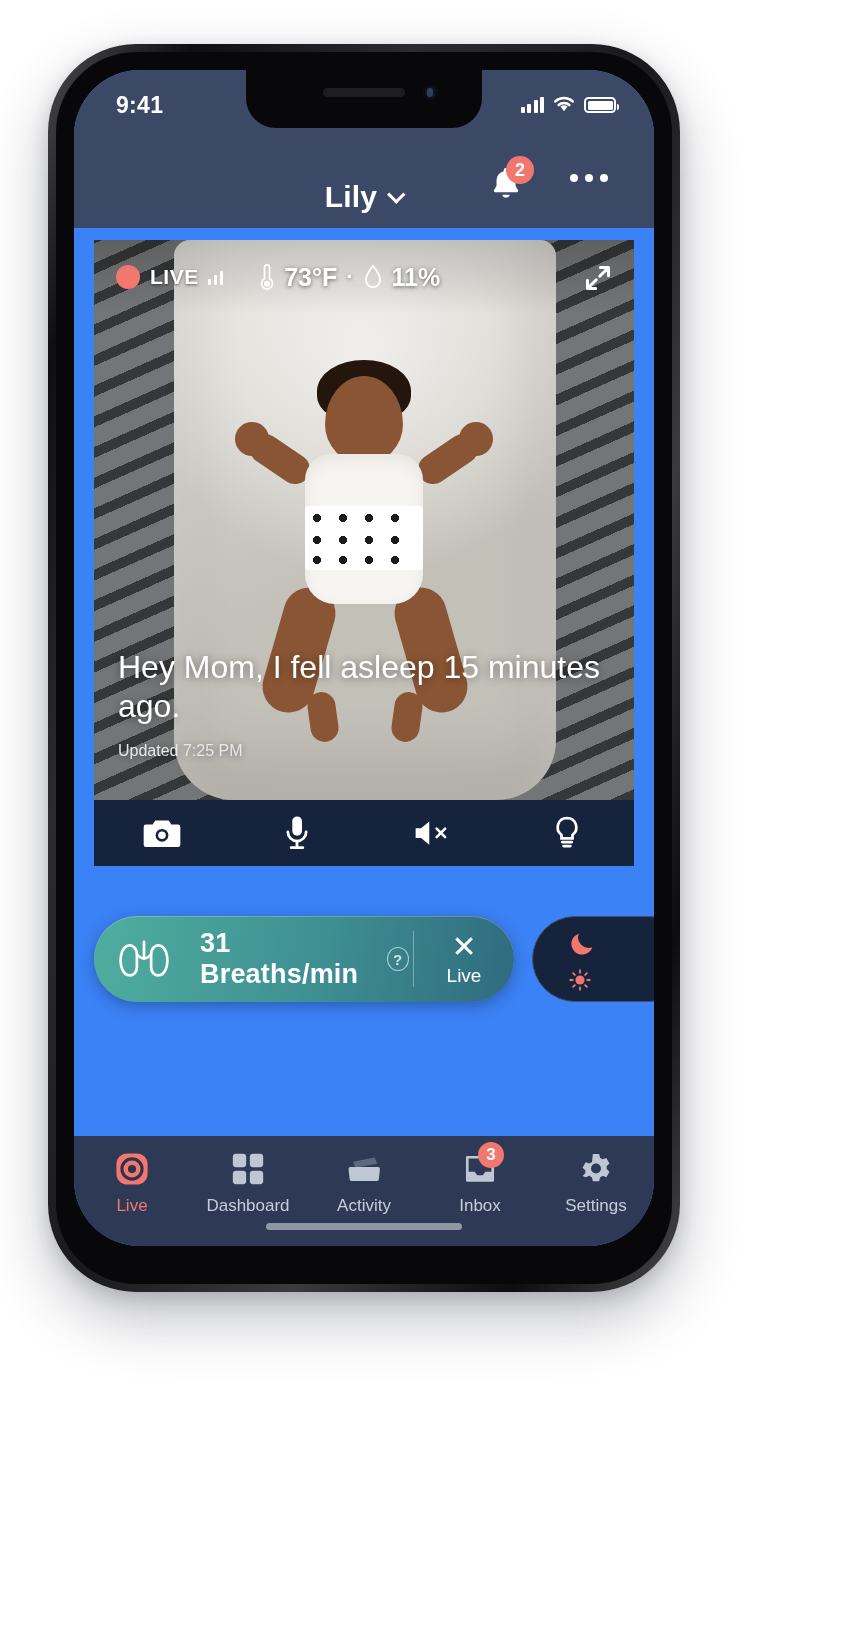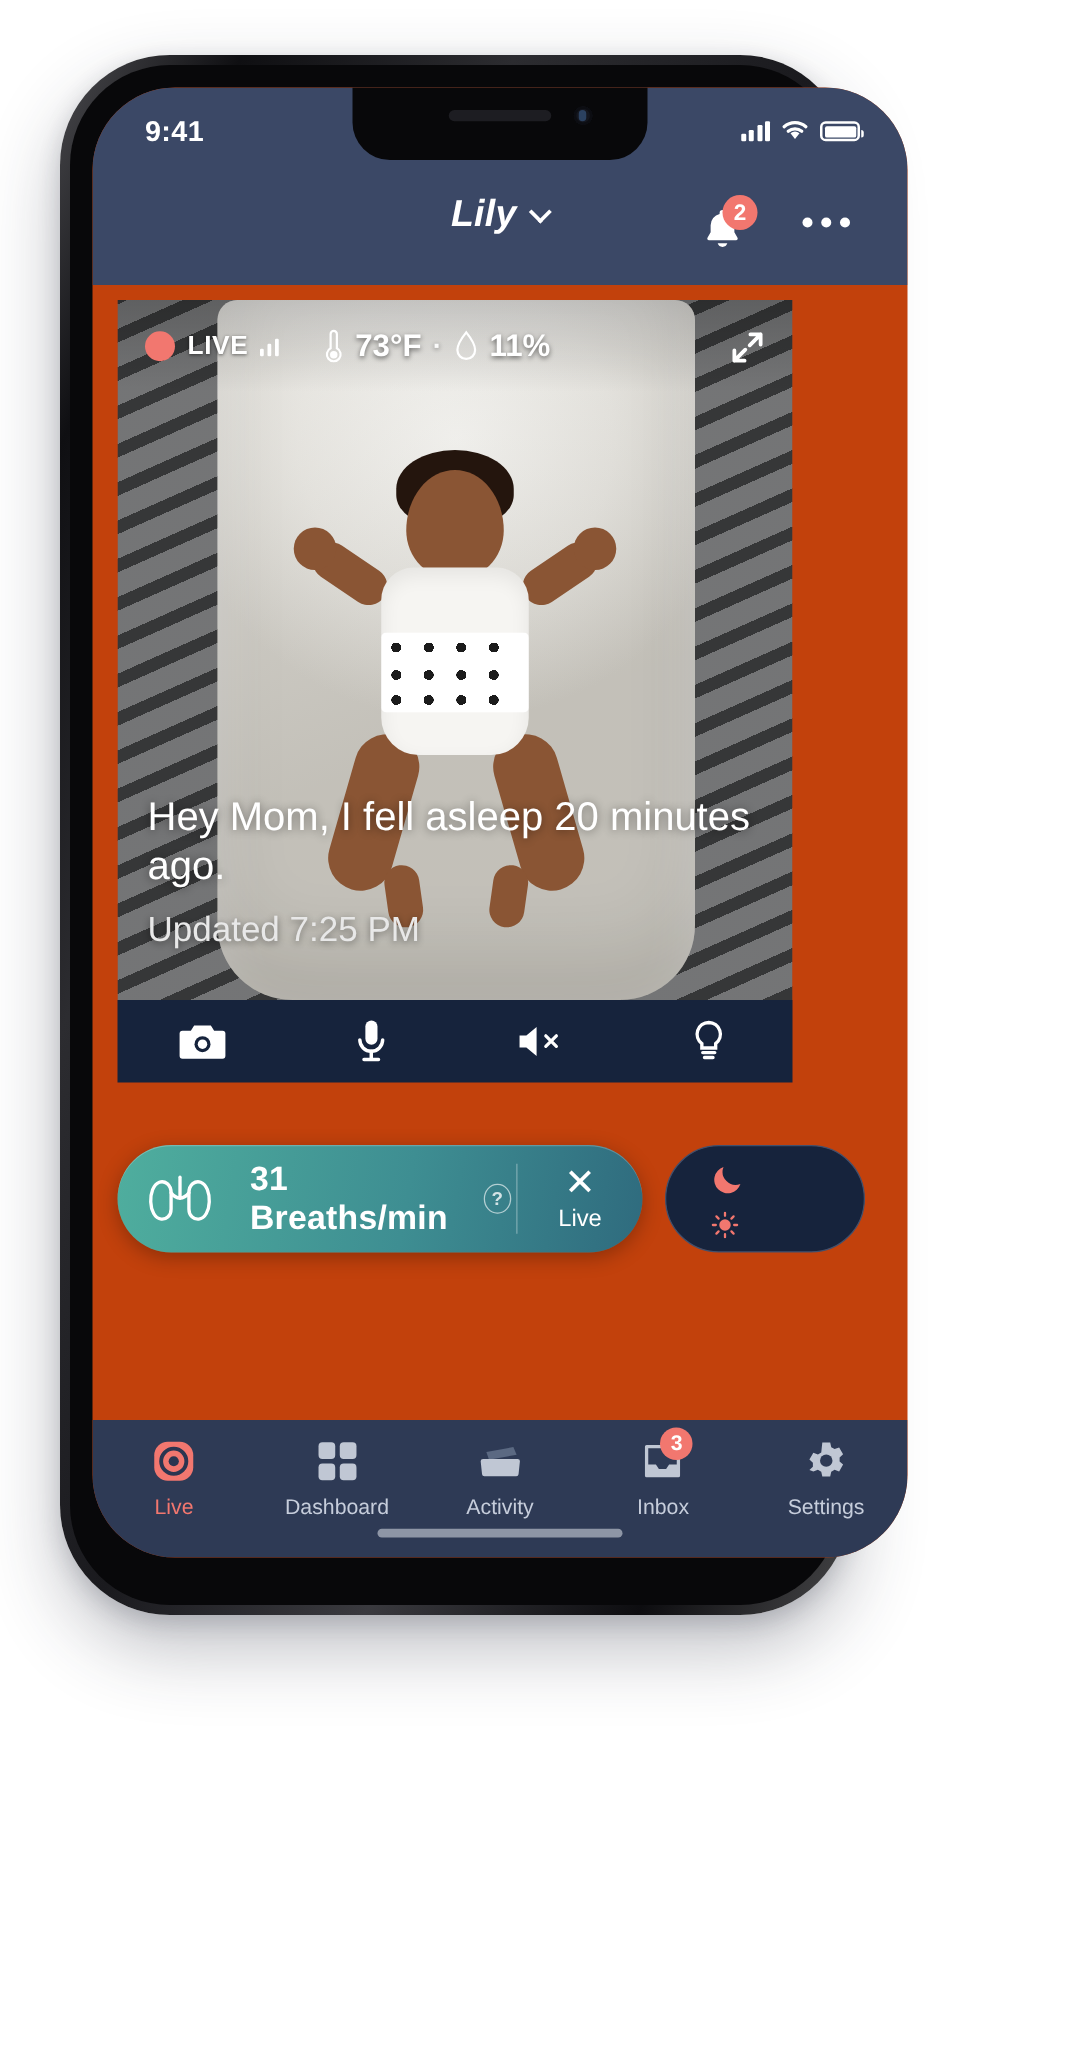--- a/index.html
+++ b/index.html
@@ -23,23 +23,23 @@
   }
   #phone-frame-inner {
     position:absolute;
     left:8px; top:8px; right:8px; bottom:8px;
     border-radius:80px;
     background:#08080a;
   }
   #phone-screen {
     position:absolute;
     left:18px; top:18px;
-    width:652px; height:1176px;
+    width:580px; height:1176px;
     border-radius:66px;
-    background:#c2410c;
+    background:#3b82f6;
     overflow:hidden;
     padding-left:44px;
   }
   
   .side-btn { position:absolute; background:linear-gradient(180deg,#3c3c41,#171719); border-radius:3px; }
   #btn-silent { left:43px; top:255px; width:6px; height:40px; }
   #btn-volup  { left:43px; top:330px; width:6px; height:74px; }
   #btn-voldn  { left:43px; top:420px; width:6px; height:74px; }
   #btn-power  { right:43px; top:360px; width:6px; height:120px; }
 
@@ -103,24 +103,23 @@
     width:2.5px; height:6px; background:#fff; border-radius:0 2px 2px 0;
   }
 
   
   #app-header {
     position:absolute; top:62px; left:0; right:0; height:96px;
     background:#3b4866;
     z-index:10;
   }
   #header-title-wrap {
-    position:absolute; left:50%; top:23px; transform:translateX(-50%);
+    position:absolute; left:50%; top:48px; transform:translateX(-50%);
     display:flex; align-items:center; gap:13px;
     cursor:pointer;
-    font-style:italic;
   }
   #header-title { color:#fff; font-size:30px; font-weight:600; letter-spacing:.2px; }
   .chev-down {
     width:13px; height:13px;
     border-right:3px solid #fff; border-bottom:3px solid #fff;
     transform:rotate(45deg) translate(-2px,-2px);
   }
   #bell-btn {
     position:absolute; right:128px; top:32px;
     width:40px; height:40px; cursor:pointer;
@@ -219,21 +218,21 @@
 
   
   #video-caption {
     position:absolute; left:24px; right:24px; bottom:40px; z-index:6;
   }
   #caption-main {
     color:#fff; font-size:32px; line-height:1.22; font-weight:400;
     text-shadow:0 1px 8px rgba(0,0,0,.45);
   }
   #caption-sub {
-    color:#e8e8e8; font-size:28px; margin-top:16px;
+    color:#e8e8e8; font-size:16px; margin-top:16px;
     text-shadow:0 1px 6px rgba(0,0,0,.45);
   }
 
   
   #video-controls {
     position:absolute; left:20px; top:730px; width:540px; height:66px;
     background:#16233c;
     display:flex; align-items:center; z-index:6;
   }
   .vc-btn {
@@ -406,21 +405,21 @@
             </svg>
             <span>11%</span>
           </div>
 
           <svg id="expand-btn" viewBox="0 0 24 24">
             <path d="M14 3h7v7M21 3l-7.5 7.5M10 21H3v-7M3 21l7.5-7.5" stroke="#fff" stroke-width="2.6" fill="none" stroke-linecap="round" stroke-linejoin="round"></path>
           </svg>
         </div>
 
         <div id="video-caption">
-          <div id="caption-main">Hey Mom, I fell asleep 20 minutes ago.</div>
+          <div id="caption-main">Hey Mom, I fell asleep 15 minutes ago.</div>
           <div id="caption-sub">Updated 7:25 PM</div>
         </div>
       </div>
 
       <div id="video-controls">
         <div class="vc-btn">
           <svg width="38" height="32" viewBox="0 0 26 22">
             <path d="M2 5.2h4.6L8.4 2.4h9.2l1.8 2.8H24a1.6 1.6 0 0 1 1.6 1.6v12.2A1.6 1.6 0 0 1 24 20.6H2a1.6 1.6 0 0 1-1.6-1.6V6.8A1.6 1.6 0 0 1 2 5.2Z" fill="#fff"></path>
             <circle cx="13" cy="12.6" r="4.4" fill="#16233c"></circle>
             <circle cx="13" cy="12.6" r="2.6" fill="#fff"></circle>

